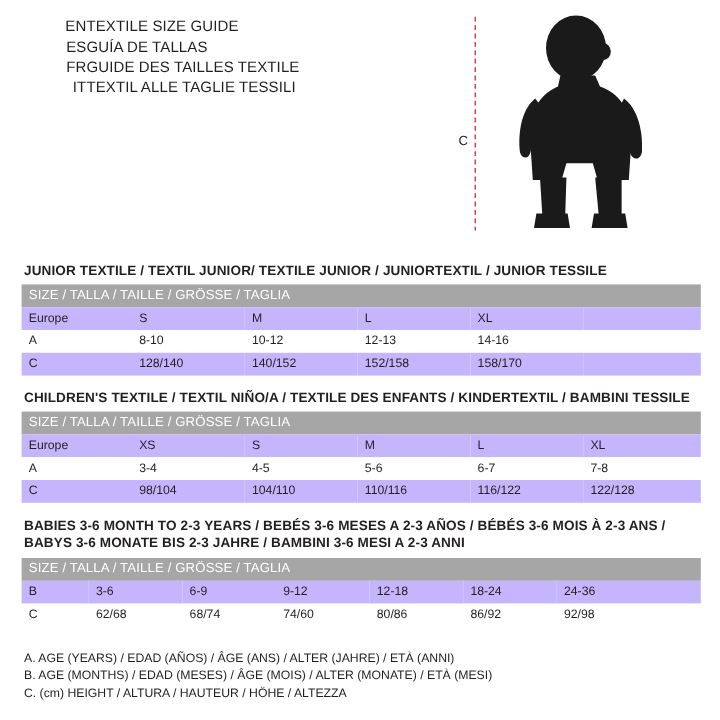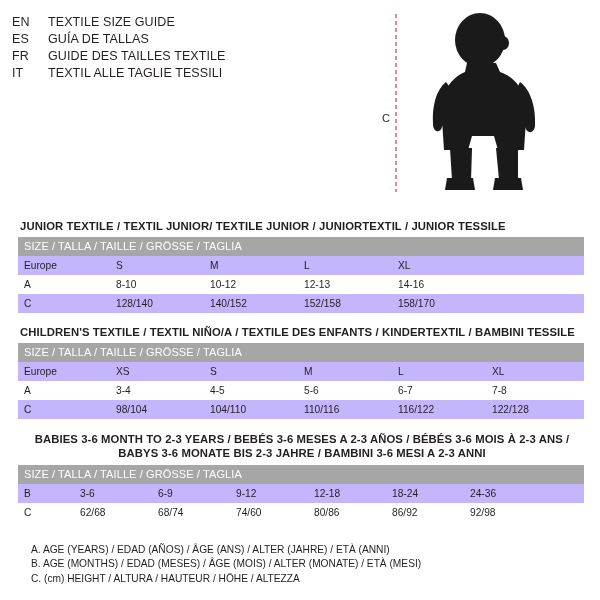--- a/index.html
+++ b/index.html
@@ -20,23 +20,24 @@
     position: relative;
     width: 600px;
     height: 600px;
     box-sizing: border-box;
     padding: 14px 18px 10px 18px;
   }
 
   
   .lang-block {
     position: absolute;
-    left: 12px;
+    left: 36px;
     top: 14px;
     width: 300px;
+    text-align: right;
   }
   .lang-row {
     display: flex;
     align-items: baseline;
     font-size: 12.5px;
     line-height: 17px;
     letter-spacing: 0.1px;
   }
   .lang-code {
     width: 36px;
@@ -80,21 +81,20 @@
   .section-title {
     font-size: 11.3px;
     font-weight: 700;
     letter-spacing: 0.1px;
     margin: 0 0 5px 2px;
     color: #231f20;
     white-space: nowrap;
   }
   .section-title.two-line {
     line-height: 14px;
-    text-align: center;
   }
 
   table.size-table {
     border-collapse: collapse;
     width: 100%;
     table-layout: fixed;
     margin-bottom: 13px;
   }
   table.size-table td {
     font-size: 10.2px;
@@ -113,21 +113,21 @@
   tr.shade td {
     background: #c4b5fd;
   }
   tr.plain td {
     background: #ffffff;
   }
 
   
   .footnotes {
     position: absolute;
-    left: 31px;
+    left: 20px;
     bottom: 14px;
     width: 560px;
     margin-top: 36px;
   }
   .footnote {
     font-size: 10.2px;
     line-height: 14.5px;
     color: #231f20;
     white-space: nowrap;
   }

